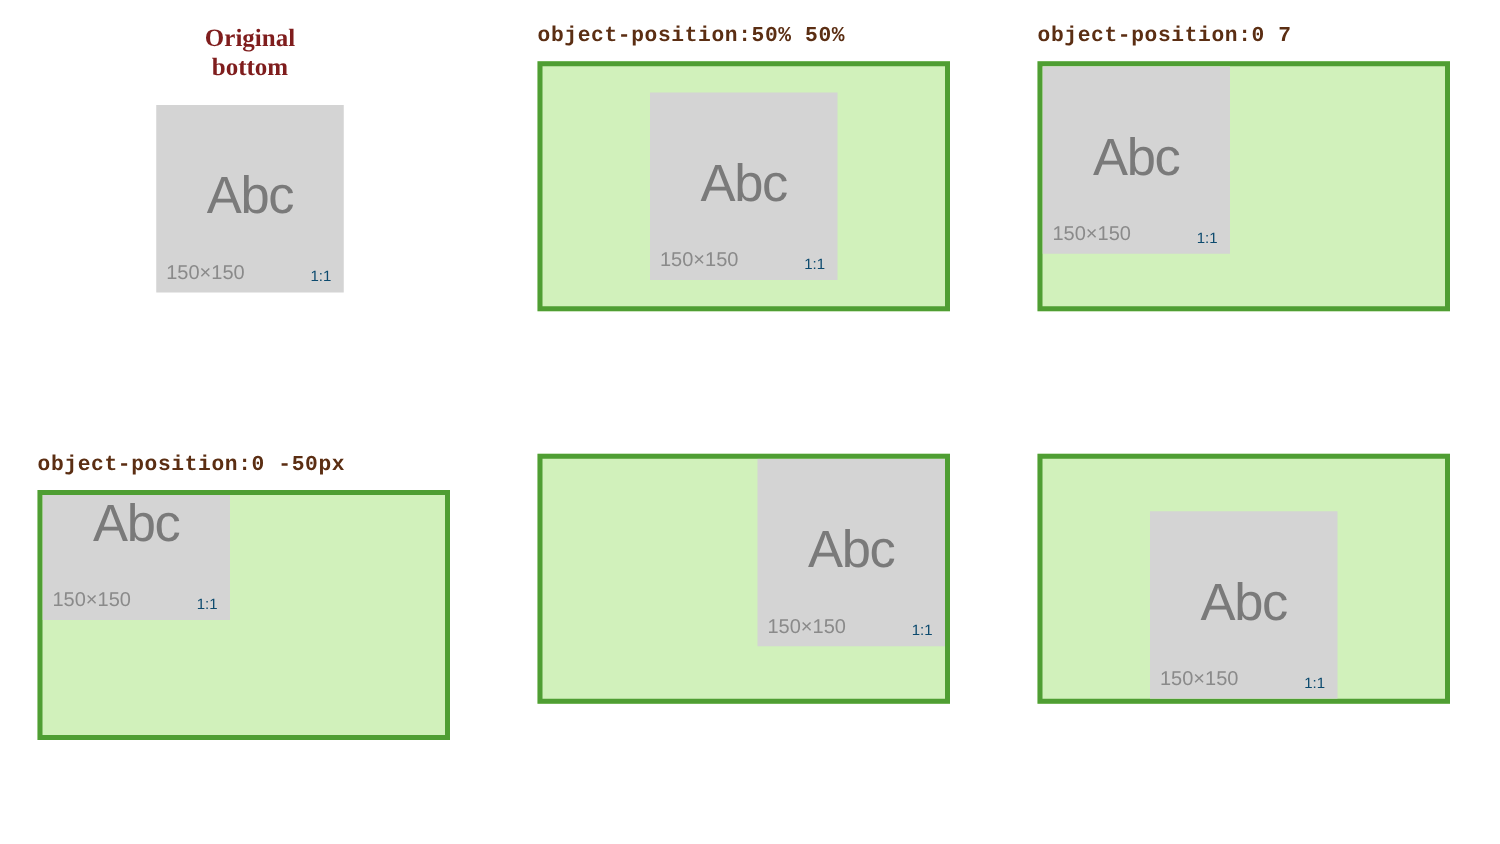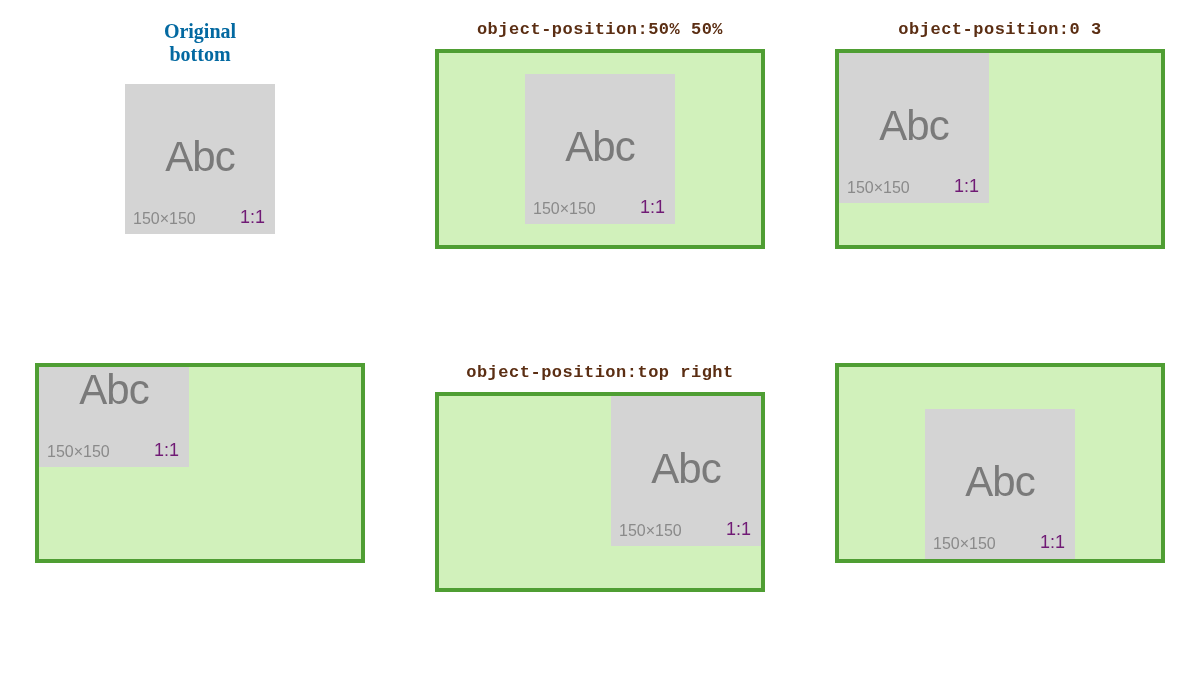--- a/index.html
+++ b/index.html
@@ -15,27 +15,27 @@
     display: grid;
     grid-template-columns: repeat(3, 1fr);
     grid-template-rows: repeat(2, 1fr);
     column-gap: 60px;
     row-gap: 50px;
     height: 100%;
   }
   .cell {
     display: flex;
     flex-direction: column;
-    align-items: center;
+    align-items: flex-start;
   }
   .cell.center-head { align-items: center; }
   .heading {
     font-family: Georgia, serif;
     font-weight: bold;
-    color: #0369a1;
+    color: #7f1d1d;
     font-size: 20px;
     line-height: 1.15;
     text-align: center;
     margin-bottom: 10px;
   }
   .code-heading {
     font-family: 'Courier New', Courier, monospace;
     font-weight: bold;
     color: #5b2e13;
     font-size: 17px;
@@ -77,22 +77,22 @@
     position: absolute;
     bottom: 6px;
     left: 8px;
     font-size: 16px;
     color: #8a8a8a;
   }
   .ph-ratio {
     position: absolute;
     bottom: 6px;
     right: 10px;
-    font-size: 18px;
-    color: #701a75;
+    font-size: 12px;
+    color: #0c4a6e;
   }
   
   .pos-center   { top: 50%; left: 50%; transform: translate(-50%, -50%); }
   .pos-00       { top: 0; left: 0; }
   .pos-0m50     { top: -50px; left: 0; }
   .pos-topright { top: 0; right: 0; }
   .pos-bottom   { bottom: 0; left: 50%; transform: translateX(-50%); }
 </style>
 </head>
 <body>
@@ -116,42 +116,42 @@
     <div class="box">
       <div class="placeholder-img pos-center">
         <span class="ph-abc">Abc</span>
         <span class="ph-dims">150×150</span>
         <span class="ph-ratio">1:1</span>
       </div>
     </div>
   </div>
 
   <div class="cell">
-    <div class="code-heading">object-position:0 3</div>
+    <div class="code-heading">object-position:0 7</div>
     <div class="box">
       <div class="placeholder-img pos-00">
         <span class="ph-abc">Abc</span>
         <span class="ph-dims">150×150</span>
         <span class="ph-ratio">1:1</span>
       </div>
     </div>
   </div>
 
   <div class="cell">
+    <div class="code-heading">object-position:0 -50px</div>
     <div class="box">
       <div class="placeholder-img pos-0m50">
         <span class="ph-abc">Abc</span>
         <span class="ph-dims">150×150</span>
         <span class="ph-ratio">1:1</span>
       </div>
     </div>
   </div>
 
   <div class="cell">
-    <div class="code-heading">object-position:top right</div>
     <div class="box">
       <div class="placeholder-img pos-topright">
         <span class="ph-abc">Abc</span>
         <span class="ph-dims">150×150</span>
         <span class="ph-ratio">1:1</span>
       </div>
     </div>
   </div>
 
   <div class="cell">

